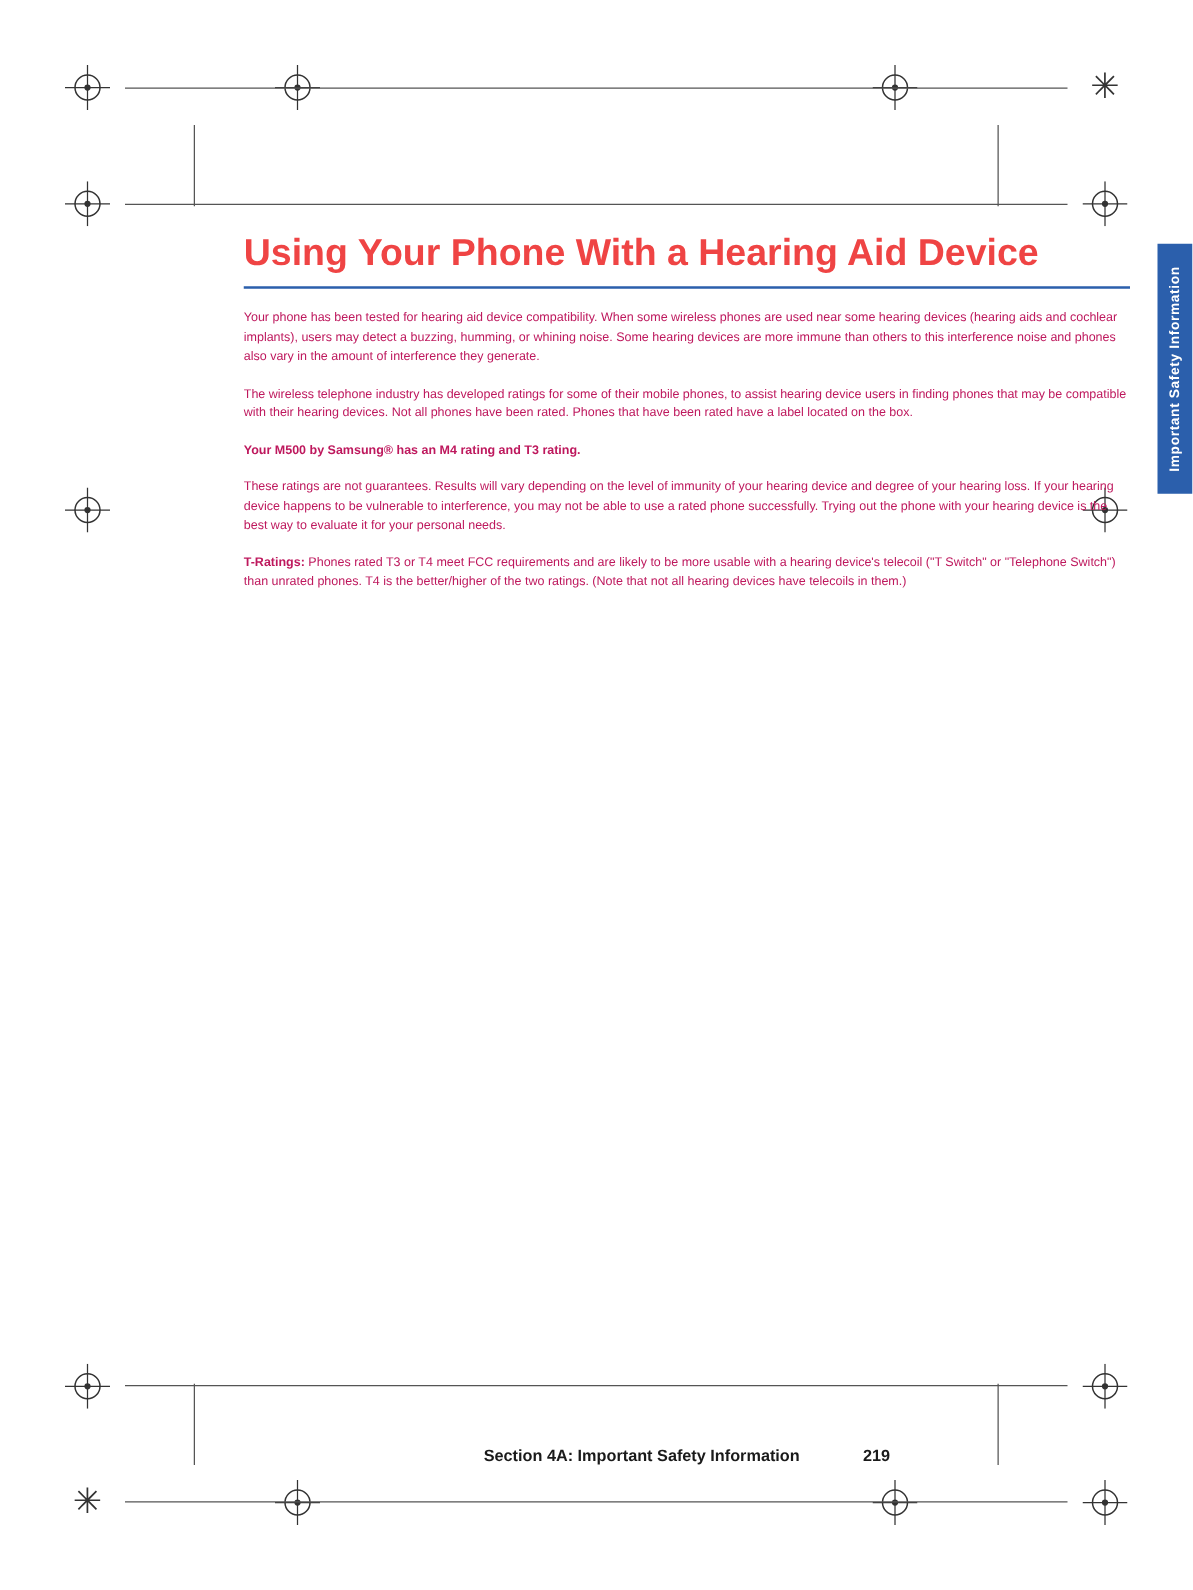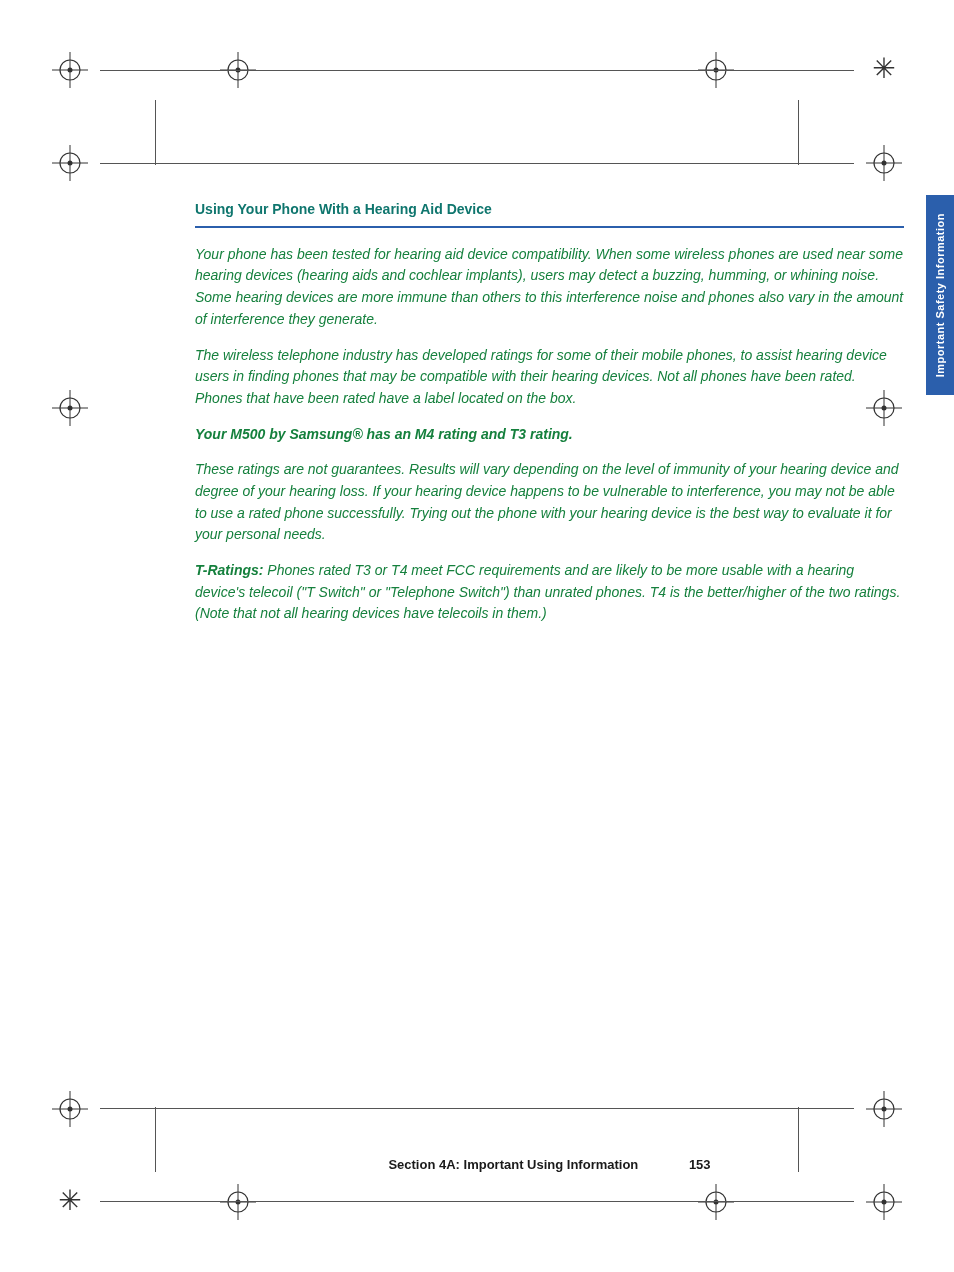--- a/index.html
+++ b/index.html
@@ -157,41 +157,39 @@
     
     .content {
       position: absolute;
       top: 185px;
       left: 195px;
       right: 50px;
       bottom: 185px;
     }
 
     .page-title {
-      font-size: 14px;
+      font-size: 30px;
       font-weight: bold;
-      color: #0f766e;
+      color: #ef4444;
       margin-bottom: 8px;
       line-height: 1.2;
-      margin-top: 16px;
     }
 
     .title-underline {
       width: 100%;
       height: 2px;
       background: #2b5fac;
       margin-bottom: 16px;
     }
 
     .paragraph {
       margin-bottom: 14px;
       line-height: 1.55;
-      font-size: 14px;
-      color: #15803d;
-      font-style: italic;
+      font-size: 10px;
+      color: #be185d;
     }
 
     .paragraph .bold {
       font-weight: bold;
       text-align: right;
     }
 
     
     .footer {
       position: absolute;
@@ -374,18 +372,18 @@
     </p>
 
 
     <p class="paragraph">
       <span class="bold">T-Ratings:</span><span> Phones rated T3 or T4 meet FCC requirements and are likely to be more usable with a hearing device's telecoil ("T Switch" or "Telephone Switch") than unrated phones. T4 is the better/higher of the two ratings. (Note that not all hearing devices have telecoils in them.)</span>
     </p>
 
   </div>
 
   <div class="footer">
-    <span>Section 4A: Important Using Information</span>
+    <span>Section 4A: Important Safety Information</span>
     &nbsp;&nbsp;&nbsp;&nbsp;&nbsp;&nbsp;&nbsp;&nbsp;&nbsp;&nbsp;&nbsp;&nbsp;
-    <span>153</span>
+    <span>219</span>
   </div>
 
 </div>
 
 </body></html>

